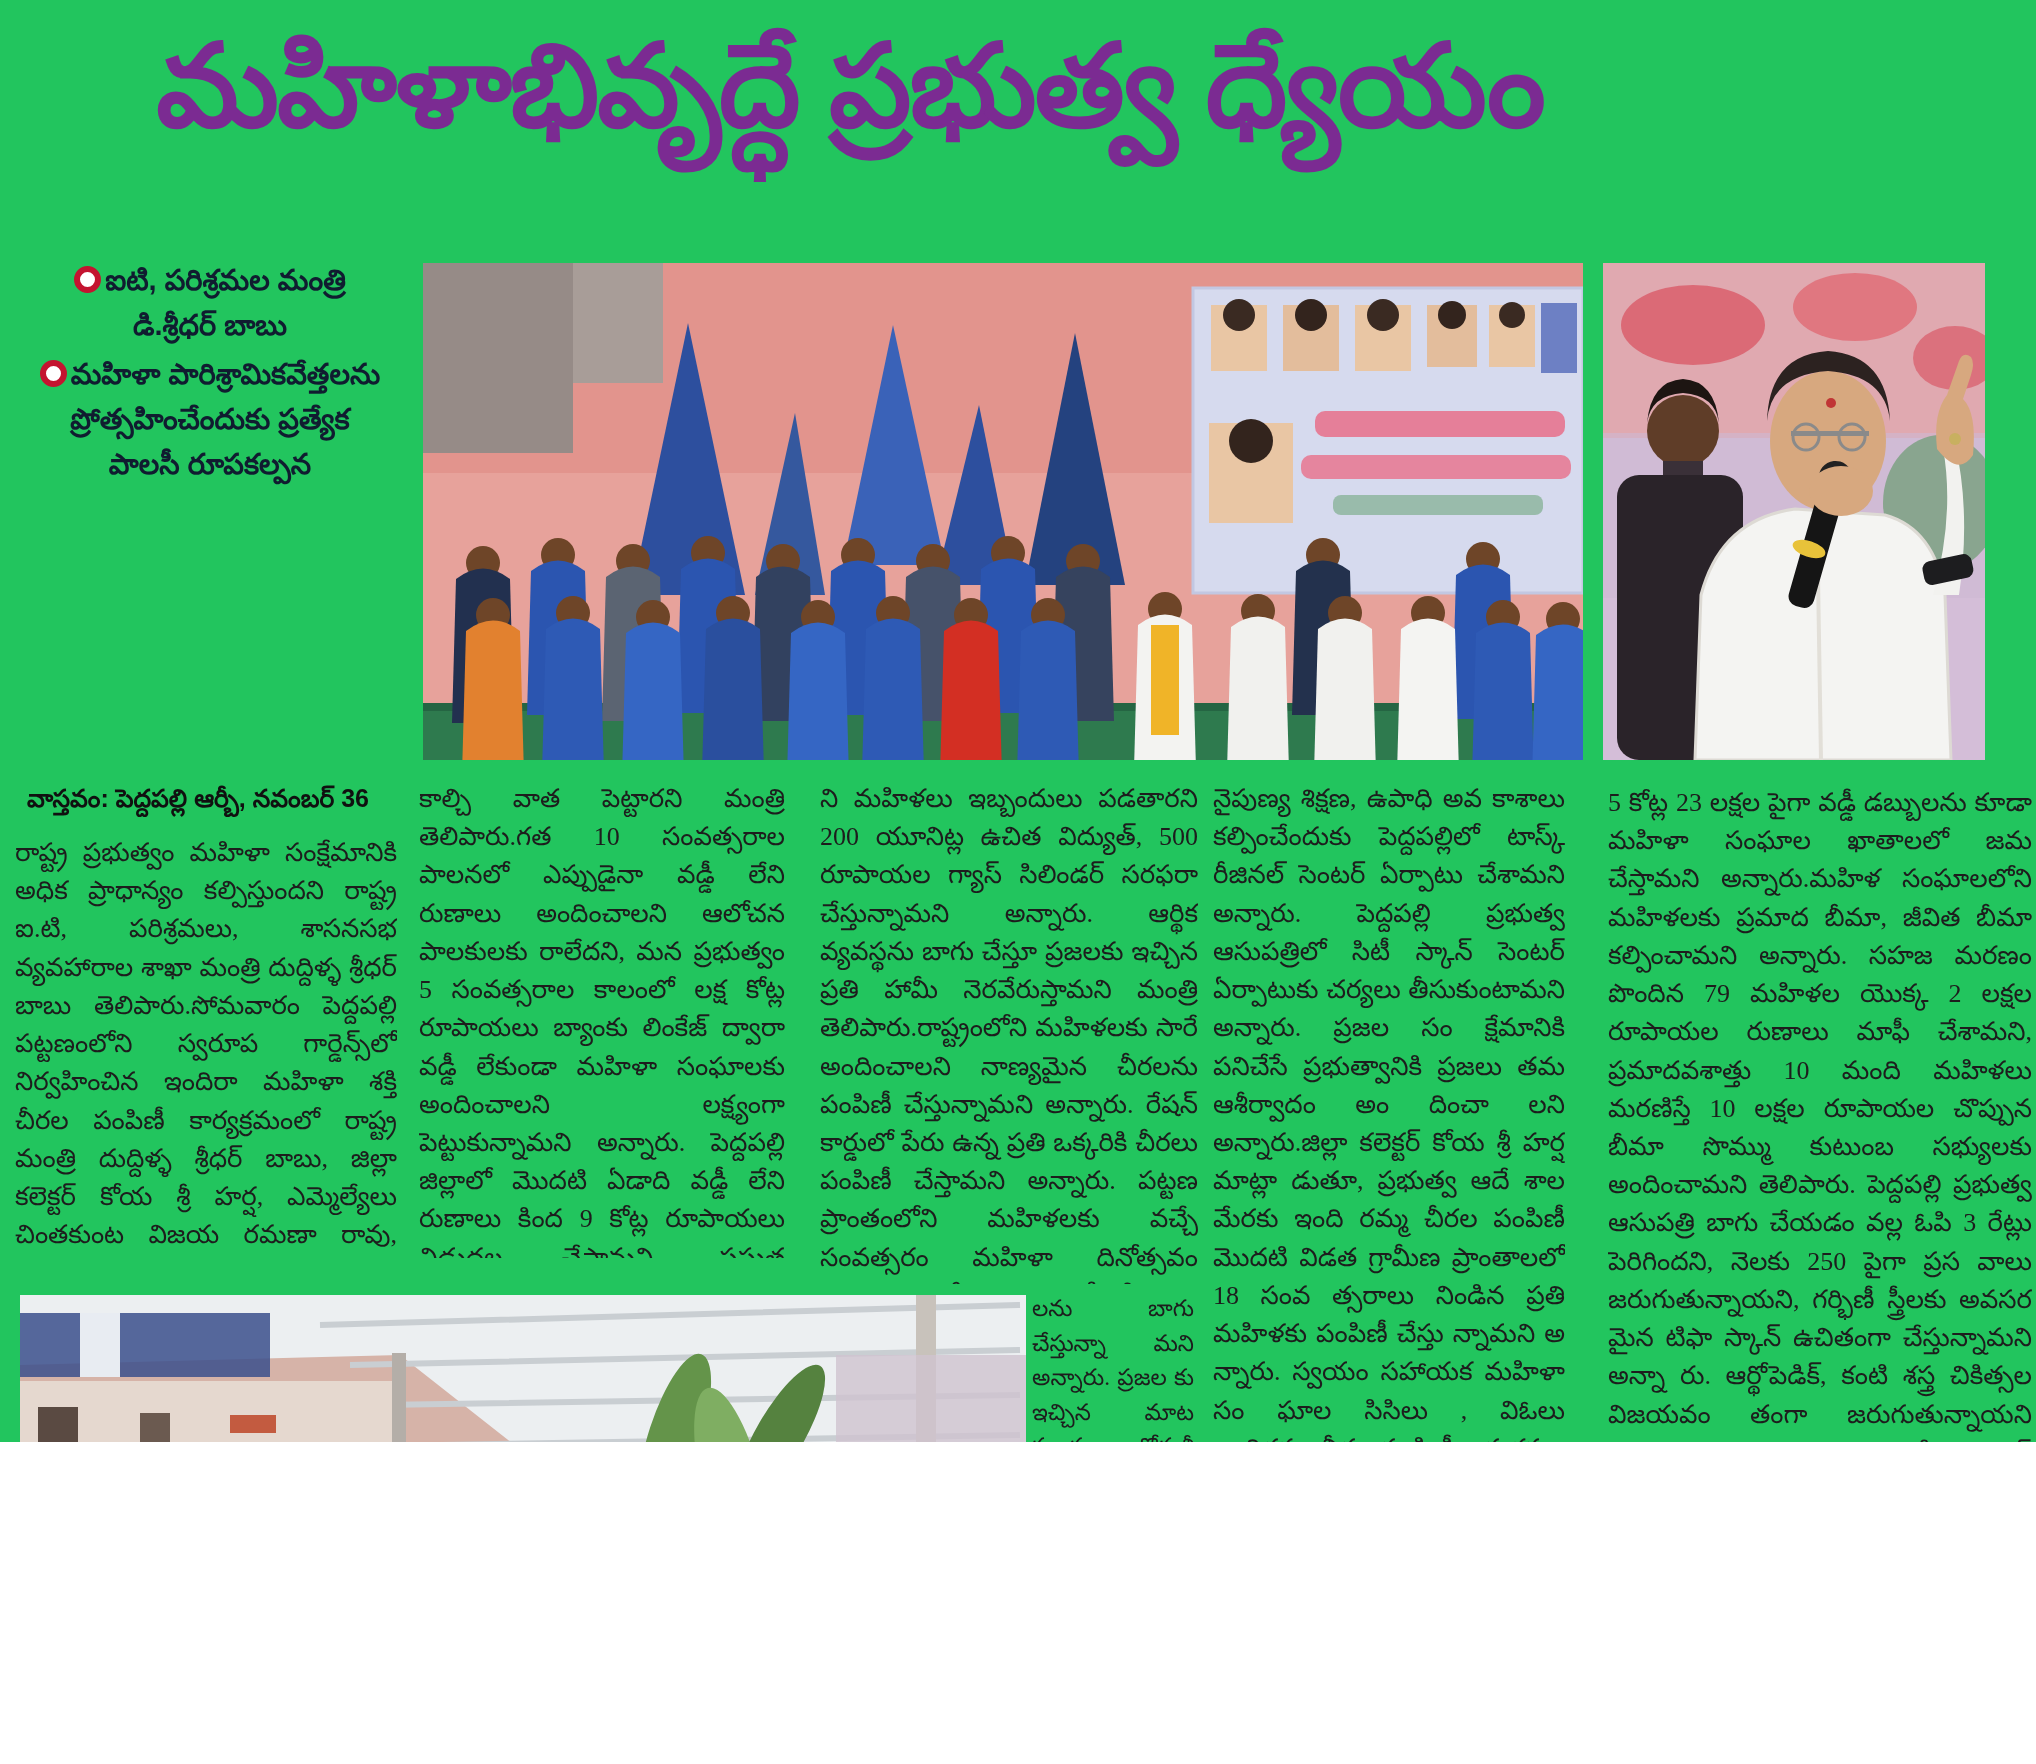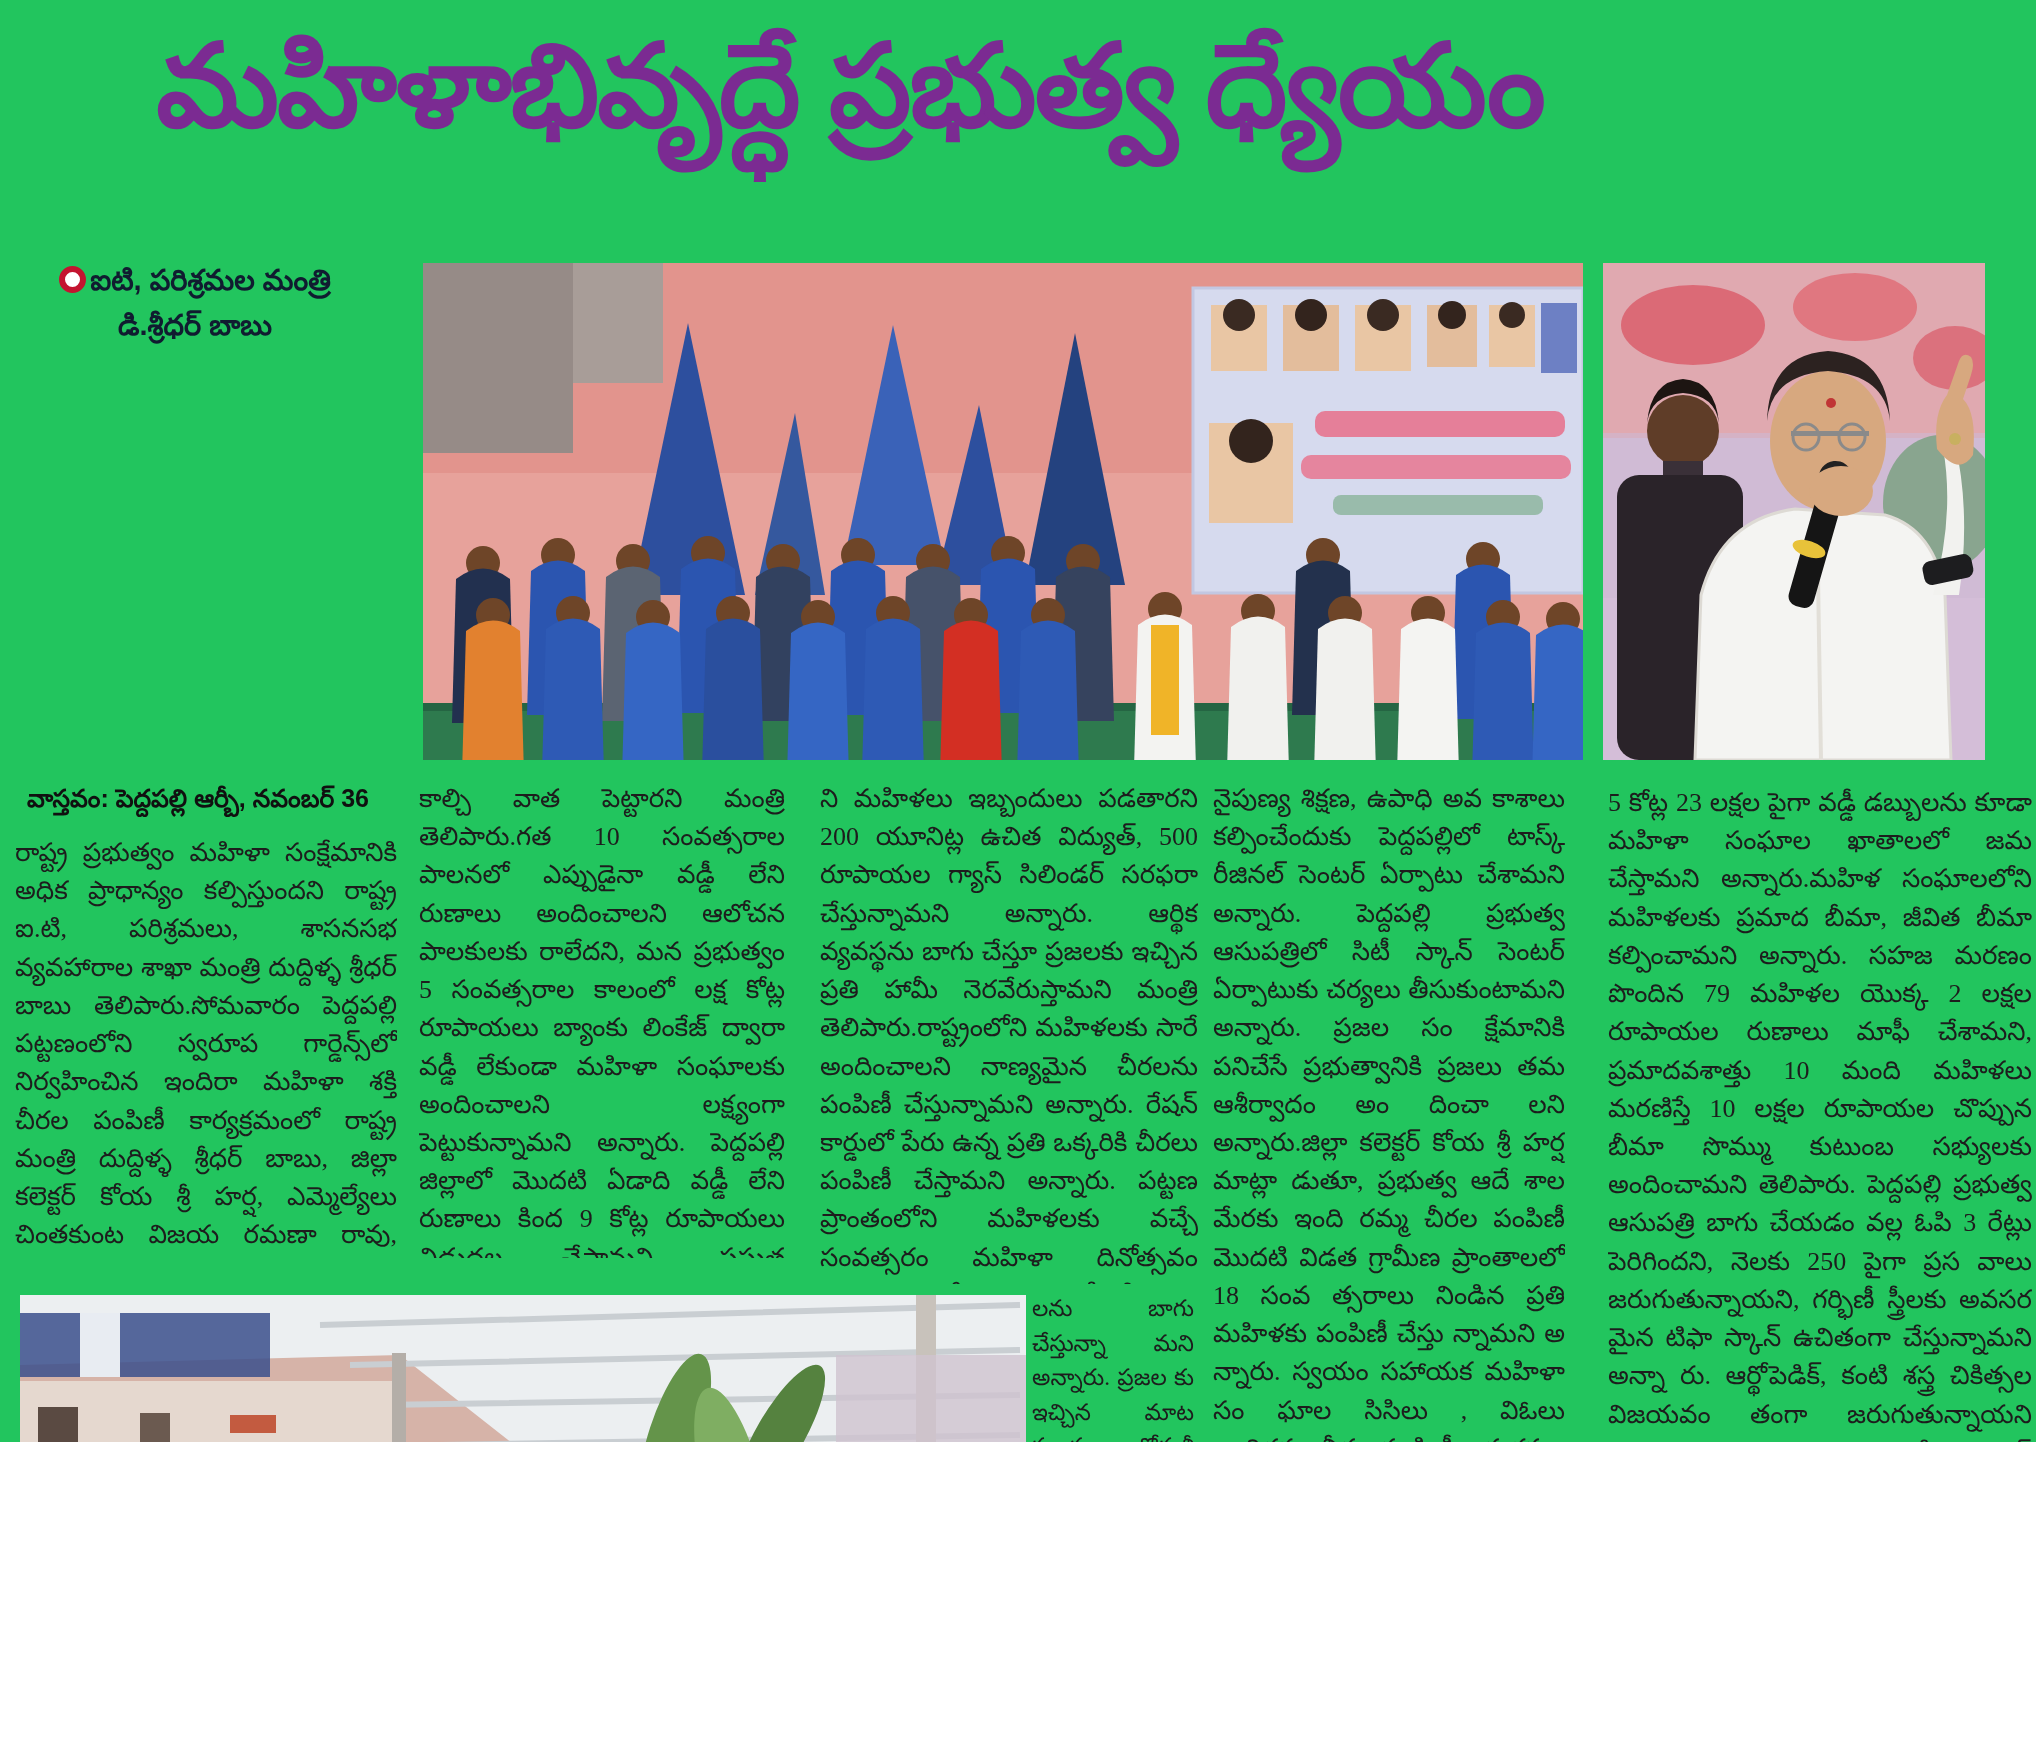--- a/index.html
+++ b/index.html
@@ -2,21 +2,21 @@
 <html style="--headline-color: #7b2b92; --bullet-color: #c41430; --body-color: #1d1d1d; --rule-color: #101010; --stage-backdrop-color: #e7a29b; --flag-color: #2d4f9e; --stage-floor-color: #2e7a4e;"><head>
 <meta charset="utf-8">
 <style>
   html,body{margin:0;padding:0;background:#ffffff;}
   .page{position:relative;width:2036px;height:1442px;background:#22c55e;overflow:hidden;
         font-family:"Liberation Serif", serif;color:var(--body-color,#1d1d1d);}
   .headline{position:absolute;left:120px;top:14px;width:1460px;text-align:center;
         font-family:"Liberation Sans", sans-serif;font-weight:800;
         font-size:116px;line-height:1.25;color:var(--headline-color,#7b2b92);
         letter-spacing:-2px;}
-  .highlights{position:absolute;left:21px;top:258px;width:348px;
+  .highlights{position:absolute;left:36px;top:258px;width:348px;
         font-family:"Liberation Sans", sans-serif;}
   .highlight-item{font-size:29px;line-height:1.55;font-weight:700;color:#101c30;
         text-align:center;margin-bottom:4px;}
   .ring{display:inline-block;width:15px;height:15px;border:6px solid var(--bullet-color,#c41430);
         border-radius:50%;background:#fff;vertical-align:-3px;margin-right:4px;}
   .dateline{position:absolute;left:18px;top:784px;width:360px;text-align:center;
         font-family:"Liberation Sans", sans-serif;font-weight:700;font-size:25px;color:#101010;}
   .col{position:absolute;font-size:26px;line-height:1.47;text-align:justify;
         overflow:hidden;color:var(--body-color,#1d1d1d);word-spacing:1px;}
   .col-lead{left:15px;top:834px;width:382px;height:424px;}
@@ -35,20 +35,21 @@
 </style>
 </head>
 <body>
 
 <div class="page">
 
   <div class="headline">మహిళాభివృద్ధే ప్రభుత్వ ధ్యేయం</div>
 
   <div class="highlights">
     <div class="highlight-item"><span class="ring"></span><span>ఐటి, పరిశ్రమల మంత్రి డి.శ్రీధర్ బాబు</span></div>
+    <div class="highlight-item"><span class="ring"></span><span>మహిళా పారిశ్రామికవేత్తలను ప్రోత్సహించేందుకు ప్రత్యేక పాలసీ రూపకల్పన</span></div>
   </div>
 
   <div class="dateline">వాస్తవం: పెద్దపల్లి ఆర్బీ, నవంబర్ 36</div>
 
   <div class="col col-lead">రాష్ట్ర ప్రభుత్వం మహిళా సంక్షేమానికి అధిక ప్రాధాన్యం కల్పిస్తుందని రాష్ట్ర ఐ.టి, పరిశ్రమలు, శాసనసభ వ్యవహారాల శాఖా మంత్రి దుద్దిళ్ళ శ్రీధర్ బాబు తెలిపారు.సోమవారం పెద్దపల్లి పట్టణంలోని స్వరూప గార్డెన్స్‌లో నిర్వహించిన ఇందిరా మహిళా శక్తి చీరల పంపిణీ కార్యక్రమంలో రాష్ట్ర మంత్రి దుద్దిళ్ళ శ్రీధర్ బాబు, జిల్లా కలెక్టర్ కోయ శ్రీ హర్ష, ఎమ్మెల్యేలు చింతకుంట విజయ రమణా రావు, మక్కన్ సింగ్ రాజ్ ఠాకూర్‌లతో కలిసి పాల్గొన్నారు. ఈ సందర్భంగా మంత్రి శ్రీధర్ బాబు మాట్లాడుతూ..మహిళలకు అధిక ప్రాధాన్యత కల్పిస్తూ ప్రజా ప్రభుత్వం పని చేస్తుందని అన్నారు. మహిళలకు ఉచితంగా బస్సు రవాణా కల్పిస్తే ప్రతిపక్షాలు తట్టుకోలేక పోతున్నాయని, దీని తీవ్రంగా వ్యతిరేకిస్తున్నారని వీరికి జూబ్లీహిల్స్ మహిళలు కర్రు</div>
   <div class="col col-2">కాల్చి వాత పెట్టారని మంత్రి తెలిపారు.గత 10 సంవత్సరాల పాలనలో ఎప్పుడైనా వడ్డీ లేని రుణాలు అందించాలని ఆలోచన పాలకులకు రాలేదని, మన ప్రభుత్వం 5 సంవత్సరాల కాలంలో లక్ష కోట్ల రూపాయలు బ్యాంకు లింకేజ్ ద్వారా వడ్డీ లేకుండా మహిళా సంఘాలకు అందించాలని లక్ష్యంగా పెట్టుకున్నామని అన్నారు. పెద్దపల్లి జిల్లాలో మొదటి ఏడాది వడ్డీ లేని రుణాలు కింద 9 కోట్ల రూపాయలు విడుదల చేసామని, ప్రస్తుత సంవత్సరం మరో 10 కోట్ల రూపాయలు విడుదల చేయబోతున్నామని అన్నారు. 2047 తెలంగాణ రైసింగ్ పాలసీలో భాగంగా మహిళా పారిశ్రామిక వేత్తలను ప్రోత్సహిస్తూ కోటీశ్వరులను చేసేందుకు చర్యలు చేపట్టామని అన్నారు. మహిళలకు ప్రత్యేకంగా పారిశ్రామిక వాడలలో భూముల కేటాయింపుకు ఆలోచన చేస్తున్నామని అన్నారు. పేద కుటుంబంలో</div>
   <div class="col col-3u">ని మహిళలు ఇబ్బందులు పడతారని 200 యూనిట్ల ఉచిత విద్యుత్, 500 రూపాయల గ్యాస్ సిలిండర్ సరఫరా చేస్తున్నామని అన్నారు. ఆర్థిక వ్యవస్థను బాగు చేస్తూ ప్రజలకు ఇచ్చిన ప్రతి హామీ నెరవేరుస్తామని మంత్రి తెలిపారు.రాష్ట్రంలోని మహిళలకు సారే అందించాలని నాణ్యమైన చీరలను పంపిణీ చేస్తున్నామని అన్నారు. రేషన్ కార్డులో పేరు ఉన్న ప్రతి ఒక్కరికి చీరలు పంపిణీ చేస్తామని అన్నారు. పట్టణ ప్రాంతంలోని మహిళలకు వచ్చే సంవత్సరం మహిళా దినోత్సవం సందర్భంగా చీరలు పంపిణీ చేయడం జరుగుతుందని అన్నారు. రైతులను ఆదుకునేందుకు ప్రభుత్వం 2 లక్షల రూపాయల పంట రుణమాఫీ, ఎకరానికి 12,000 పెట్టుబడి సహాయం, సన్న వడ్లకు క్వింటాల్ 500 రూపాయల బోనస్ వంటి పథకాలను అమలు చేస్తున్నామని అన్నారు.ప్రభుత్వ ఆసుపత్రు</div>
   <div class="col col-3l">లను బాగు చేస్తున్నా మని అన్నారు. ప్రజల కు ఇచ్చిన మాట ప్రకారం ఆరోగ్యశ్రీ పరిమితి 10 లక్షల రూపాయల కు పెంచా మని అన్నారు. ప్రభు త్వ పాఠశాలలో మౌ లిక వసతుల కల్పన పనులు చేపట్టా మని, రాబోయే 2 సంవ త్సరాల కాలంలో ప్రతి పాఠశాల రూ పురేఖలు పూర్తిస్థా యిలో మారు స్తామని అన్నారు.యువతకు</div>
   <div class="col col-4">నైపుణ్య శిక్షణ, ఉపాధి అవ కాశాలు కల్పించేందుకు పెద్దపల్లిలో టాస్క్ రీజినల్ సెంటర్ ఏర్పాటు చేశామని అన్నారు. పెద్దపల్లి ప్రభుత్వ ఆసుపత్రిలో సిటీ స్కాన్ సెంటర్ ఏర్పాటుకు చర్యలు తీసుకుంటామని అన్నారు. ప్రజల సం క్షేమానికి పనిచేసే ప్రభుత్వానికి ప్రజలు తమ ఆశీర్వాదం అం దించా లని అన్నారు.జిల్లా కలెక్టర్ కోయ శ్రీ హర్ష మాట్లా డుతూ, ప్రభుత్వ ఆదే శాల మేరకు ఇంది రమ్మ చీరల పంపిణీ మొదటి విడత గ్రామీణ ప్రాంతాలలో 18 సంవ త్సరాలు నిండిన ప్రతి మహిళకు పంపిణీ చేస్తు న్నామని అ న్నారు. స్వయం సహాయక మహిళా సం ఘాల సిసిలు , విఓలు ఇందిరమ్మ చీరల పంపిణీ కార్యక్రమం వేగవంతంగా పూర్తి చేసి చీర అందుకున్న ప్రతి మహిళ ఫోటో యాప్‌లో నమో దు చేయాలని అన్నారు. పెద్దపల్లి జిల్లా వ్యాప్తంగా మొదటి విడత కింద లక్షా 20 వేల ఇందిరమ్మ చీరలు పంపిణీ చేస్తు న్నామని అన్నారు. పెద్దపల్లి ఎమ్మెల్యే చింతకుంట విజయ రమణా రావు మాట్లా డుతూ, గత ప్రభు త్వం బతుకమ్మ చీరల పేరిట నాసిరకం చీరలు పంపిణీ చేసి మహిళలను అగౌర వ పరిచారని అన్నారు. ప్రస్తుత ప్రజా ప్రభుత్వం ప్రత్యేక దృష్టి పెట్టి మంచి డిజైన్‌తో నాణ్యమైన చీరలను మహిళలకు అందిస్తున్నామని అన్నారు. గ్రామీణ ప్రాంతాలలో 18 సంవత్సరాలు నిండిన ప్రతి మహిళకు నాణ్యమైన చీరను రేవంతన్న ప్రభు త్వం అందిస్తుందని అన్నారు. వడ్డీ లేని రుణాలు గత ప్రభుత్వం విస్మరిస్తే మన ప్రజా ప్రభుత్వం పెద్దపల్లి నియోజకవర్గ పరిధిలో మహిళలకు వడ్డీ లేని రుణాలు పంపిణీ చేసి 4 కోట్ల 73 లక్షల రూపాయల వడ్డీ డబ్బులు మహిళా బ్యాంక్ ఖాతా లలో జమ చేశామని, ప్రస్తుత సంవత్సరానికి మరో</div>
   <div class="col col-5">5 కోట్ల 23 లక్షల పైగా వడ్డీ డబ్బులను కూడా మహిళా సంఘాల ఖాతాలలో జమ చేస్తామని అన్నారు.మహిళ సంఘాలలోని మహిళలకు ప్రమాద బీమా, జీవిత బీమా కల్పించామని అన్నారు. సహజ మరణం పొందిన 79 మహిళల యొక్క 2 లక్షల రూపాయల రుణాలు మాఫీ చేశామని, ప్రమాదవశాత్తు 10 మంది మహిళలు మరణిస్తే 10 లక్షల రూపాయల చొప్పున బీమా సొమ్ము కుటుంబ సభ్యులకు అందించామని తెలిపారు. పెద్దపల్లి ప్రభుత్వ ఆసుపత్రి బాగు చేయడం వల్ల ఓపి 3 రేట్లు పెరిగిందని, నెలకు 250 పైగా ప్రస వాలు జరుగుతున్నాయని, గర్భిణీ స్త్రీలకు అవసర మైన టిఫా స్కాన్ ఉచితంగా చేస్తున్నామని అన్నా రు. ఆర్థోపెడిక్, కంటి శస్త్ర చికిత్సల విజయవం తంగా జరుగుతున్నాయని అన్నారు. రామగుండం ఎమ్మెల్యే మక్కన్ సింగ్ రాజ్ ఠాకూర్ మాట్లాడు తూ ప్రతి మహిళ మరో 10 మందికి ఉపాధి అందించే స్థాయికి ఎదిగే దిశగా సహకారం అం దించేందుకు ప్రభుత్వం చర్యలు తీసుకుంటుందని అన్నారు. రైతులు, యువత, కార్మికులు, మహిళల సంక్షేమమే అభ్యున్నతిగా ప్రభుత్వం పనిచేస్తుందని అన్నారు. మహిళా సంఘాలకు లక్ష కోట్ల బ్యాంకు లింకేజీ రుణాలు అందిస్తూ చిన్న, కుటీర పరిశ్రమ ల స్థాపనలో మహిళలు ముందు ఉండేలా చూస్తు న్నామని అన్నారు.  మహిళా సంఘాల ఆధ్వర్యం లో అద్దెకు ఆర్టీసి బస్సులు , పెట్రోల్ బంక్ ఏర్పా టు , సోలార్ విద్యుత్ ప్లాంట్ల స్థాపన వంటి అనేక కార్యక్రమాలను అమలు చేస్తున్నామని అన్నారు. ఈ కార్యక్రమంలో గ్రంథాలయ సంస్థ చైర్మన్ అన్నయ్య గౌడ్, ఆర్.డి.ఓ.గంగయ్య, గ్రామీణ అభివృద్ధి అధికారి కాళిందిని, తహసిల్దార్,ఎంపి డి.ఓ,సంబంధిత అధికారులు పాల్గొన్నారు.</div>

